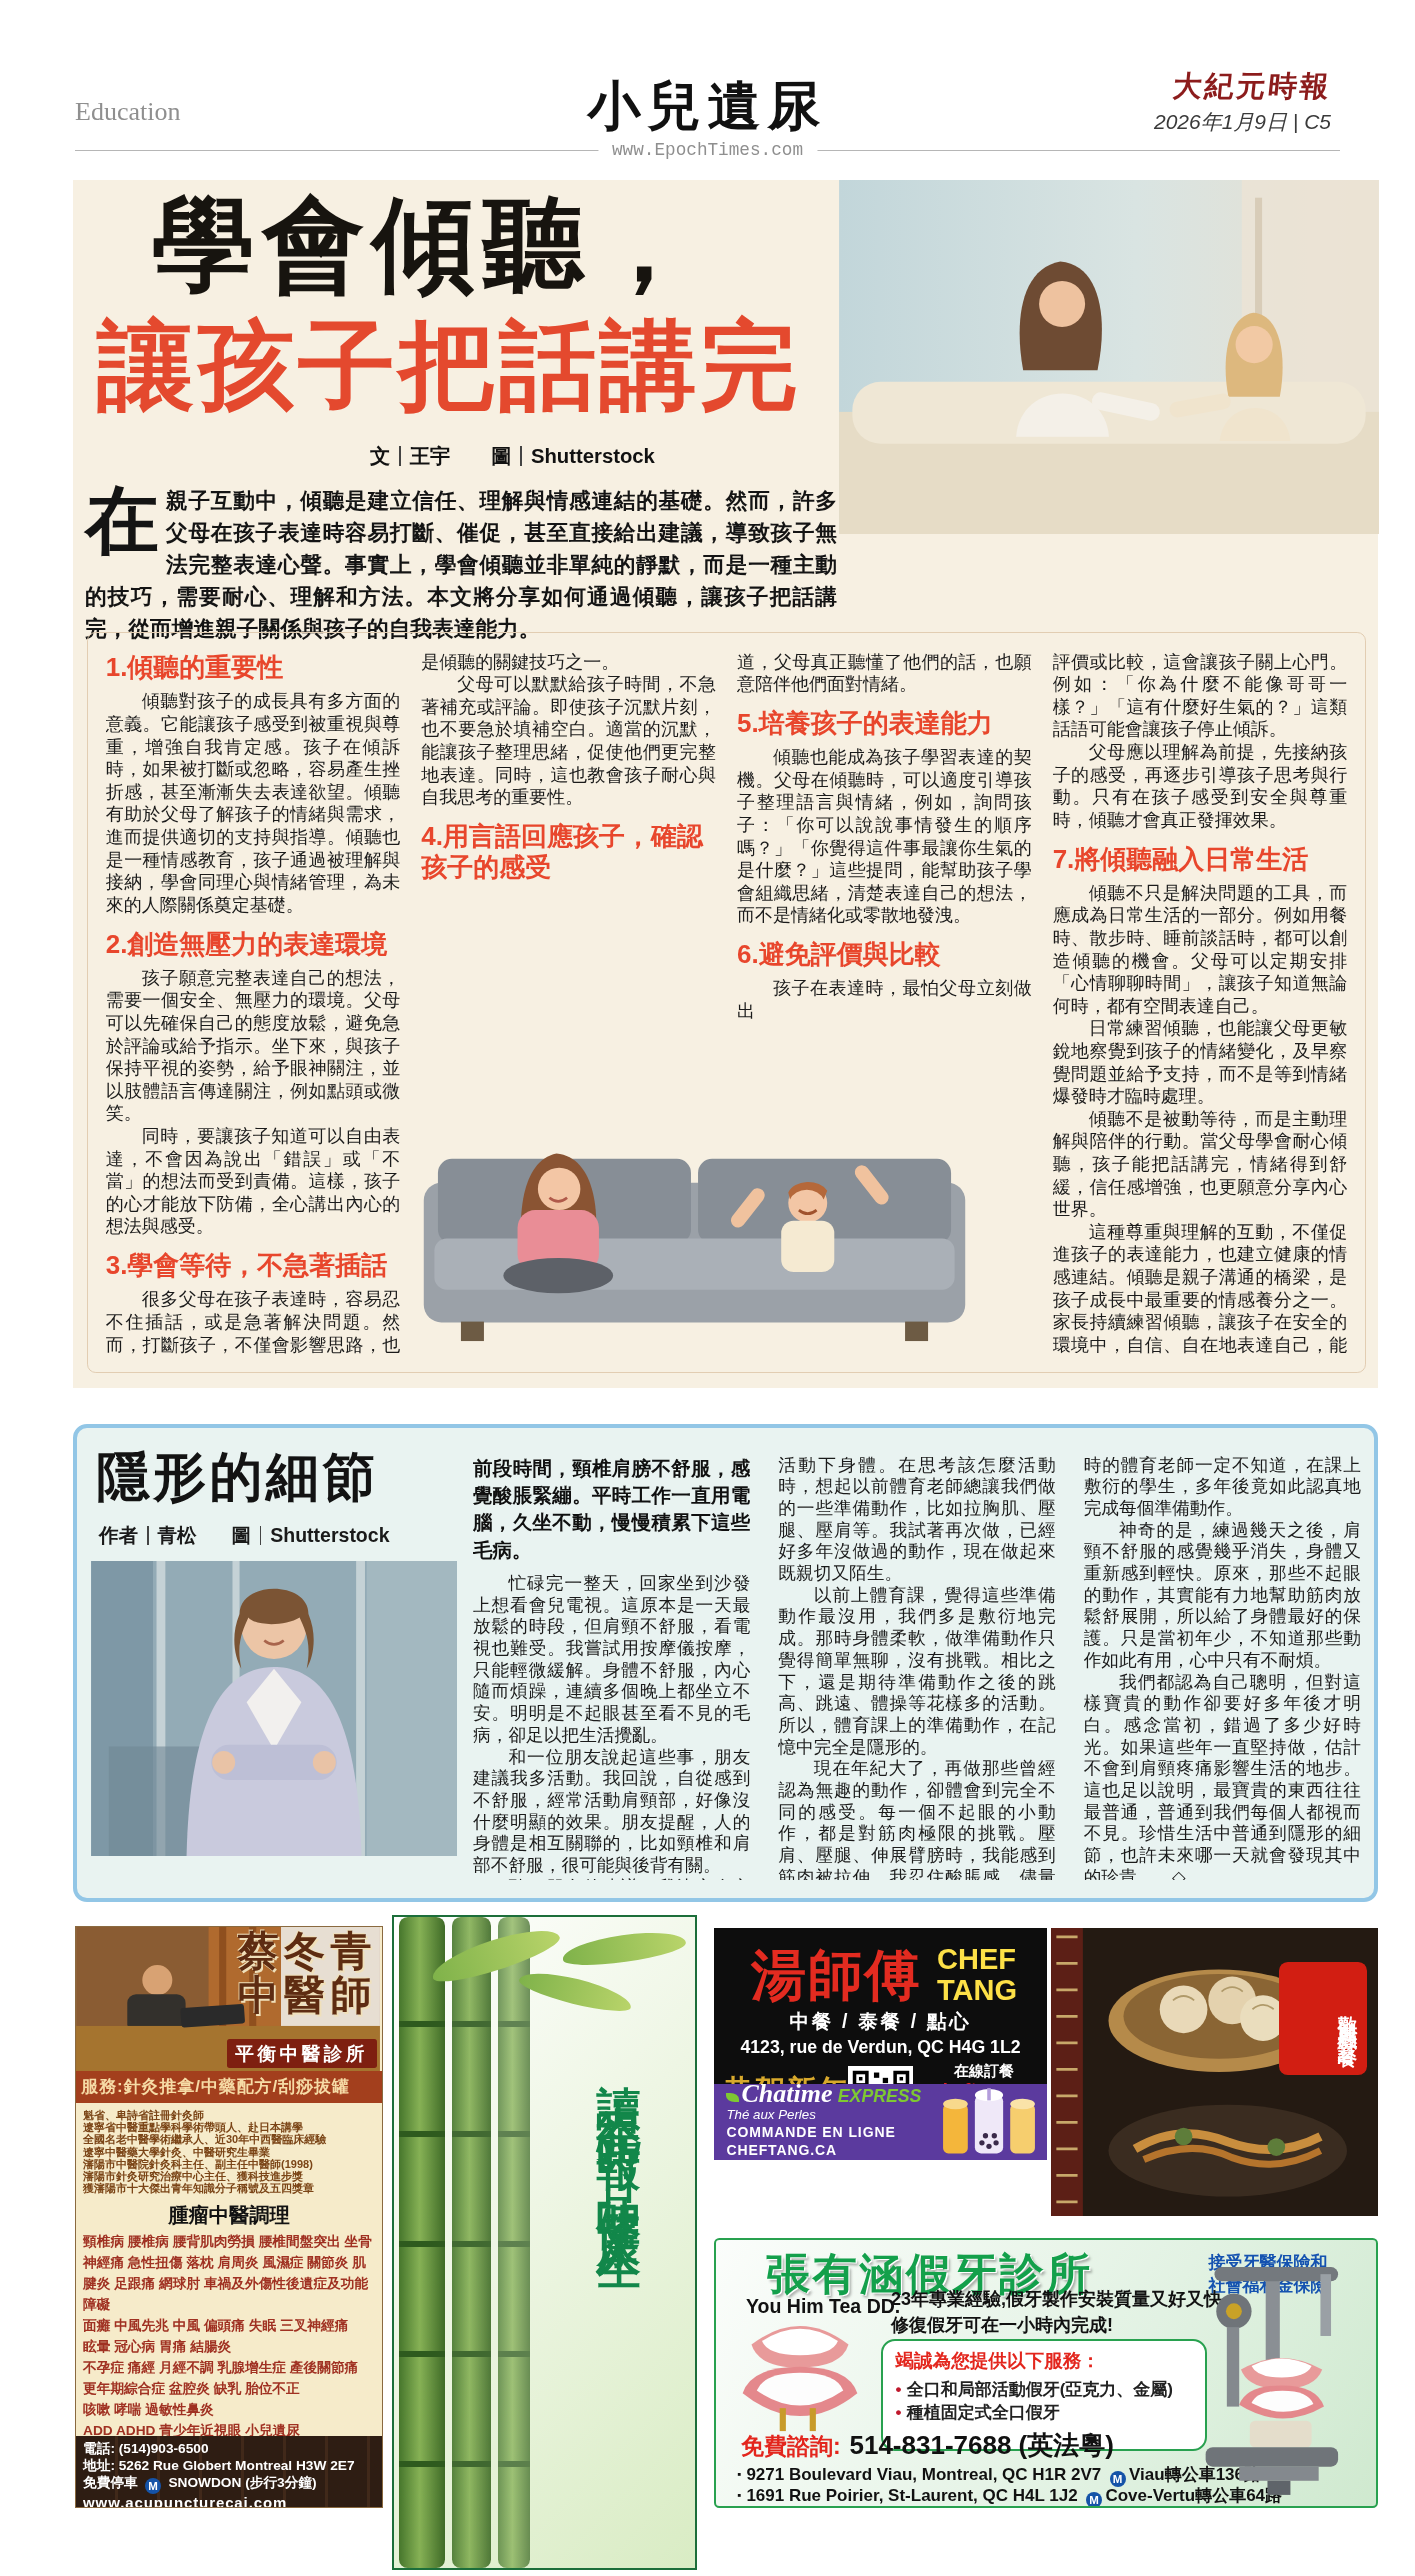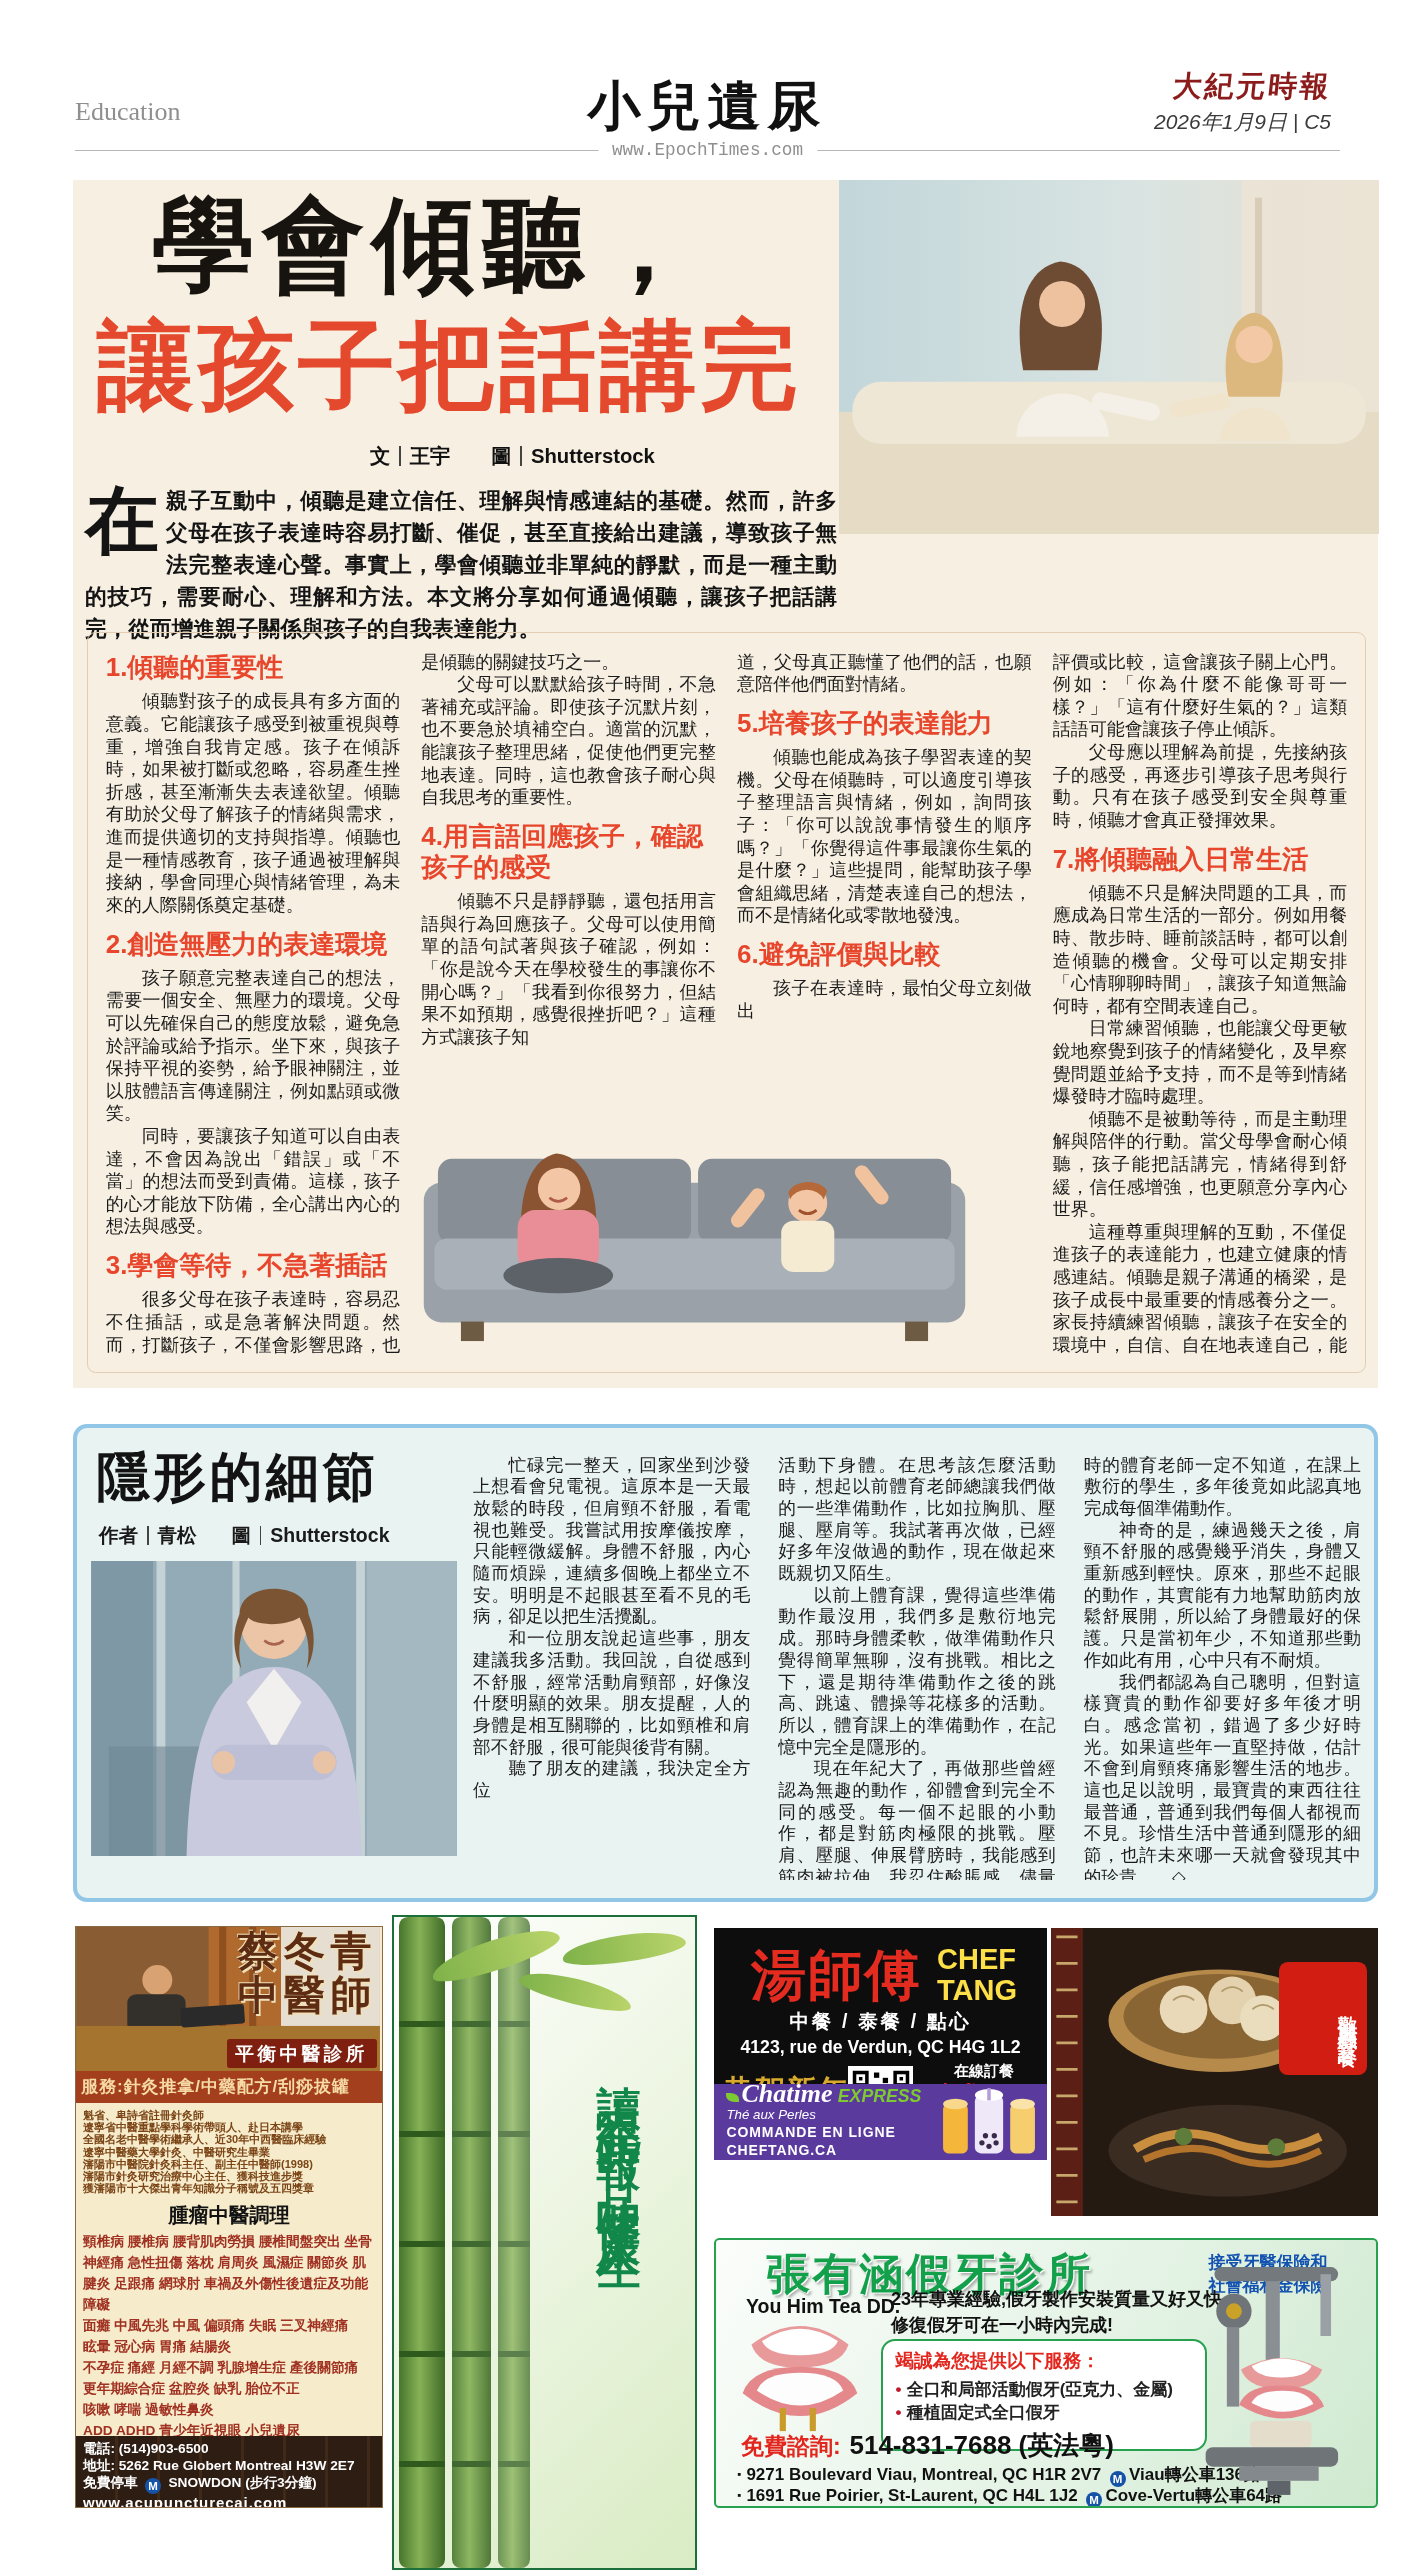--- a/index.html
+++ b/index.html
@@ -212,21 +212,20 @@
         <div class="a1h">2.創造無壓力的表達環境</div>
         <p>孩子願意完整表達自己的想法，需要一個安全、無壓力的環境。父母可以先確保自己的態度放鬆，避免急於評論或給予指示。坐下來，與孩子保持平視的姿勢，給予眼神關注，並以肢體語言傳達關注，例如點頭或微笑。</p>
         <p>同時，要讓孩子知道可以自由表達，不會因為說出「錯誤」或「不當」的想法而受到責備。這樣，孩子的心才能放下防備，全心講出內心的想法與感受。</p>
         <div class="a1h">3.學會等待，不急著插話</div>
         <p>很多父母在孩子表達時，容易忍不住插話，或是急著解決問題。然而，打斷孩子，不僅會影響思路，也傳遞出「你的話不重要」的訊息。學會等待，</p>
       </div>
       <div class="a1col">
         <p class="noind">是傾聽的關鍵技巧之一。</p>
         <p>父母可以默默給孩子時間，不急著補充或評論。即使孩子沉默片刻，也不要急於填補空白。適當的沉默，能讓孩子整理思緒，促使他們更完整地表達。同時，這也教會孩子耐心與自我思考的重要性。</p>
         <div class="a1h">4.用言語回應孩子，確認孩子的感受</div>
-        <p>傾聽不只是靜靜聽，還包括用言語與行為回應孩子。父母可以使用簡單的語句試著與孩子確認，例如：「你是說今天在學校發生的事讓你不開心嗎？」「我看到你很努力，但結果不如預期，感覺很挫折吧？」這種方式讓孩子知</p>
       </div>
       <div class="a1col">
         <p class="noind">道，父母真正聽懂了他們的話，也願意陪伴他們面對情緒。</p>
         <div class="a1h">5.培養孩子的表達能力</div>
         <p>傾聽也能成為孩子學習表達的契機。父母在傾聽時，可以適度引導孩子整理語言與情緒，例如，詢問孩子：「你可以說說事情發生的順序嗎？」「你覺得這件事最讓你生氣的是什麼？」這些提問，能幫助孩子學會組織思緒，清楚表達自己的想法，而不是情緒化或零散地發洩。</p>
         <div class="a1h">6.避免評價與比較</div>
         <p>孩子在表達時，最怕父母立刻做出</p>
       </div>
       <div class="a1col">
         <p class="noind">評價或比較，這會讓孩子關上心門。例如：「你為什麼不能像哥哥一樣？」「這有什麼好生氣的？」這類話語可能會讓孩子停止傾訴。</p>
@@ -296,20 +295,21 @@
           <circle cx="150" cy="228" r="13" fill="#e9c3a6"></circle>
           <circle cx="264" cy="228" r="13" fill="#e9c3a6"></circle>
           <circle cx="207" cy="74" r="37" fill="#ecc5a6"></circle>
           <path d="M168 60 C168 22 246 22 246 60 C256 84 252 108 244 122 C250 92 242 78 236 64 C220 74 186 74 178 64 C172 78 164 92 170 122 C162 108 158 84 168 60 Z" fill="#7b5434"></path>
           <path d="M196 90 q11 9 22 0" stroke="#a8644c" stroke-width="3" fill="none"></path>
         </g>
       </svg>
     </div>
     <div class="abs a2cols">
       <div class="a2col">
+        <div class="a2lead">前段時間，頸椎肩膀不舒服，感覺酸脹緊繃。平時工作一直用電腦，久坐不動，慢慢積累下這些毛病。</div>
         <p>忙碌完一整天，回家坐到沙發上想看會兒電視。這原本是一天最放鬆的時段，但肩頸不舒服，看電視也難受。我嘗試用按摩儀按摩，只能輕微緩解。身體不舒服，內心隨而煩躁，連續多個晚上都坐立不安。明明是不起眼甚至看不見的毛病，卻足以把生活攪亂。</p>
         <p>和一位朋友說起這些事，朋友建議我多活動。我回說，自從感到不舒服，經常活動肩頸部，好像沒什麼明顯的效果。朋友提醒，人的身體是相互關聯的，比如頸椎和肩部不舒服，很可能與後背有關。</p>
         <p>聽了朋友的建議，我決定全方位</p>
       </div>
       <div class="a2col">
         <p class="noind">活動下身體。在思考該怎麼活動時，想起以前體育老師總讓我們做的一些準備動作，比如拉胸肌、壓腿、壓肩等。我試著再次做，已經好多年沒做過的動作，現在做起來既親切又陌生。</p>
         <p>以前上體育課，覺得這些準備動作最沒用，我們多是敷衍地完成。那時身體柔軟，做準備動作只覺得簡單無聊，沒有挑戰。相比之下，還是期待準備動作之後的跳高、跳遠、體操等花樣多的活動。所以，體育課上的準備動作，在記憶中完全是隱形的。</p>
         <p>現在年紀大了，再做那些曾經認為無趣的動作，卻體會到完全不同的感受。每一個不起眼的小動作，都是對筋肉極限的挑戰。壓肩、壓腿、伸展臂膀時，我能感到筋肉被拉伸。我忍住酸脹感，儘量把動作做標準。當</p>
       </div>
       <div class="a2col">

